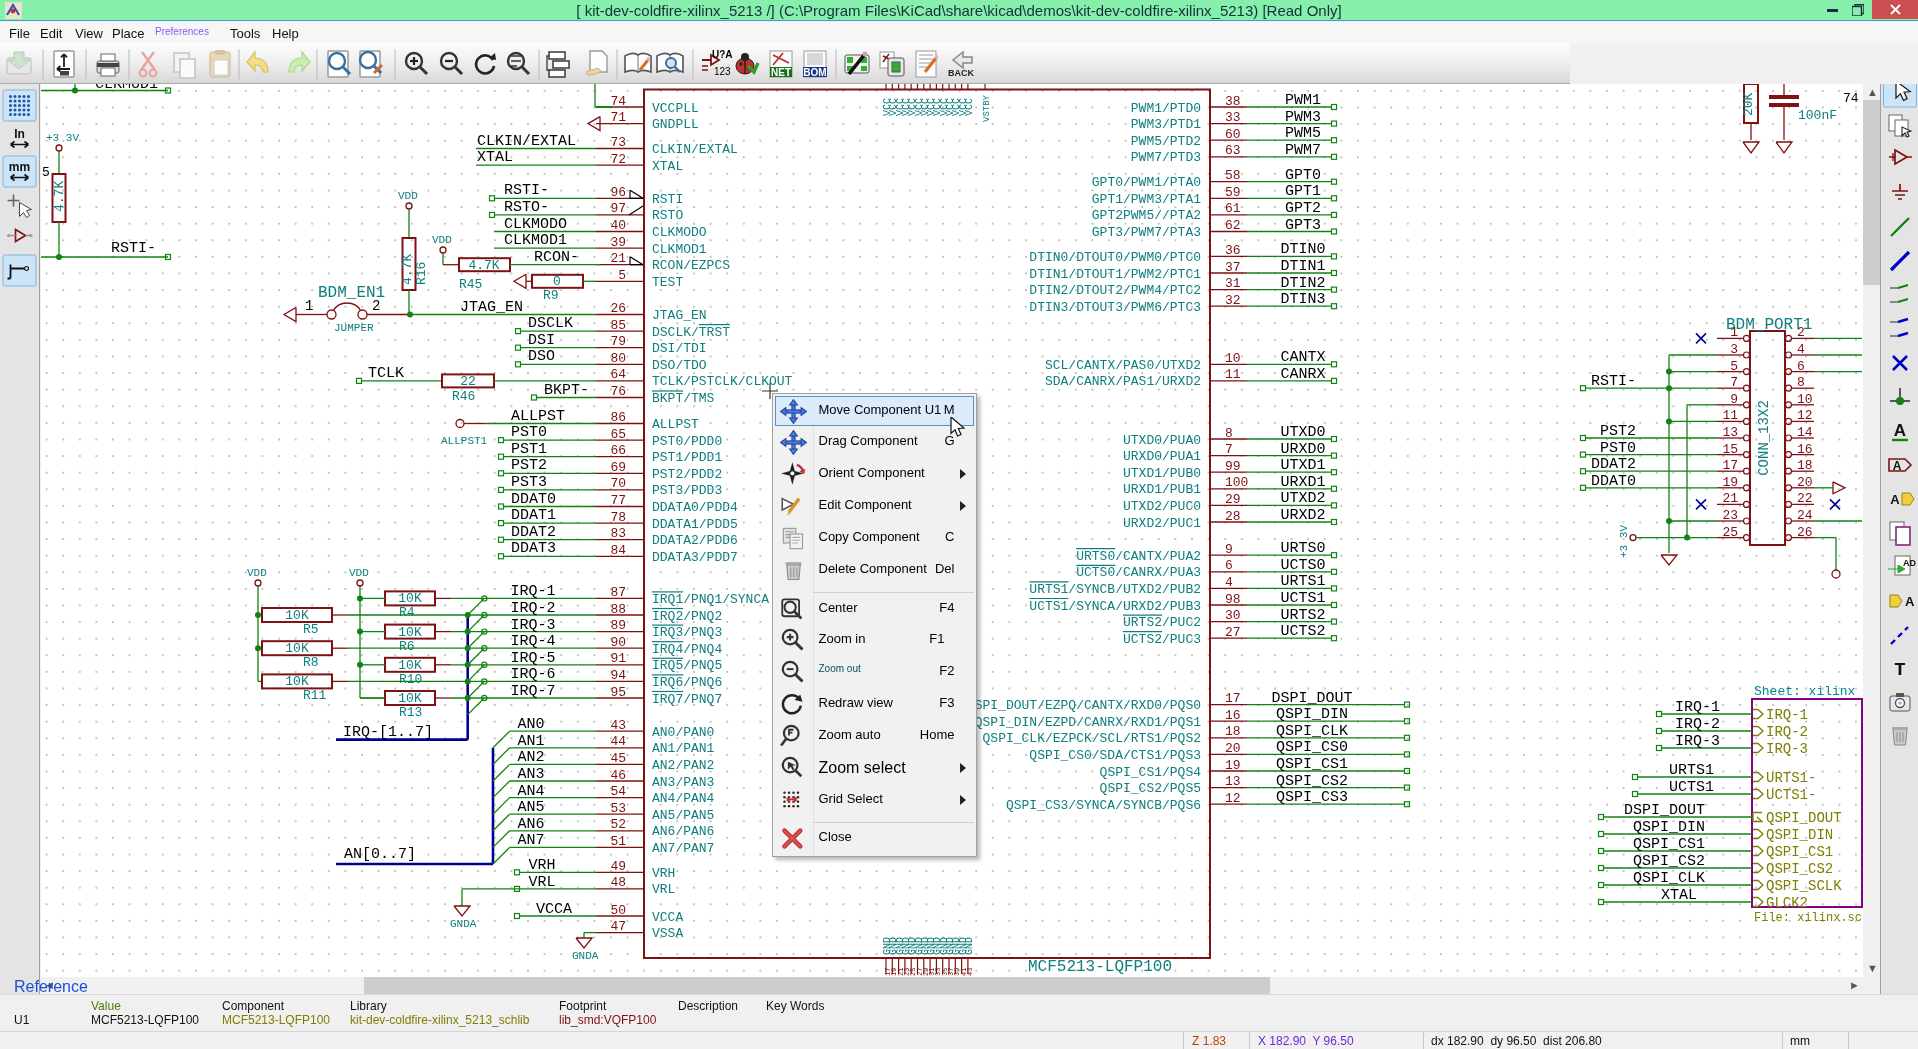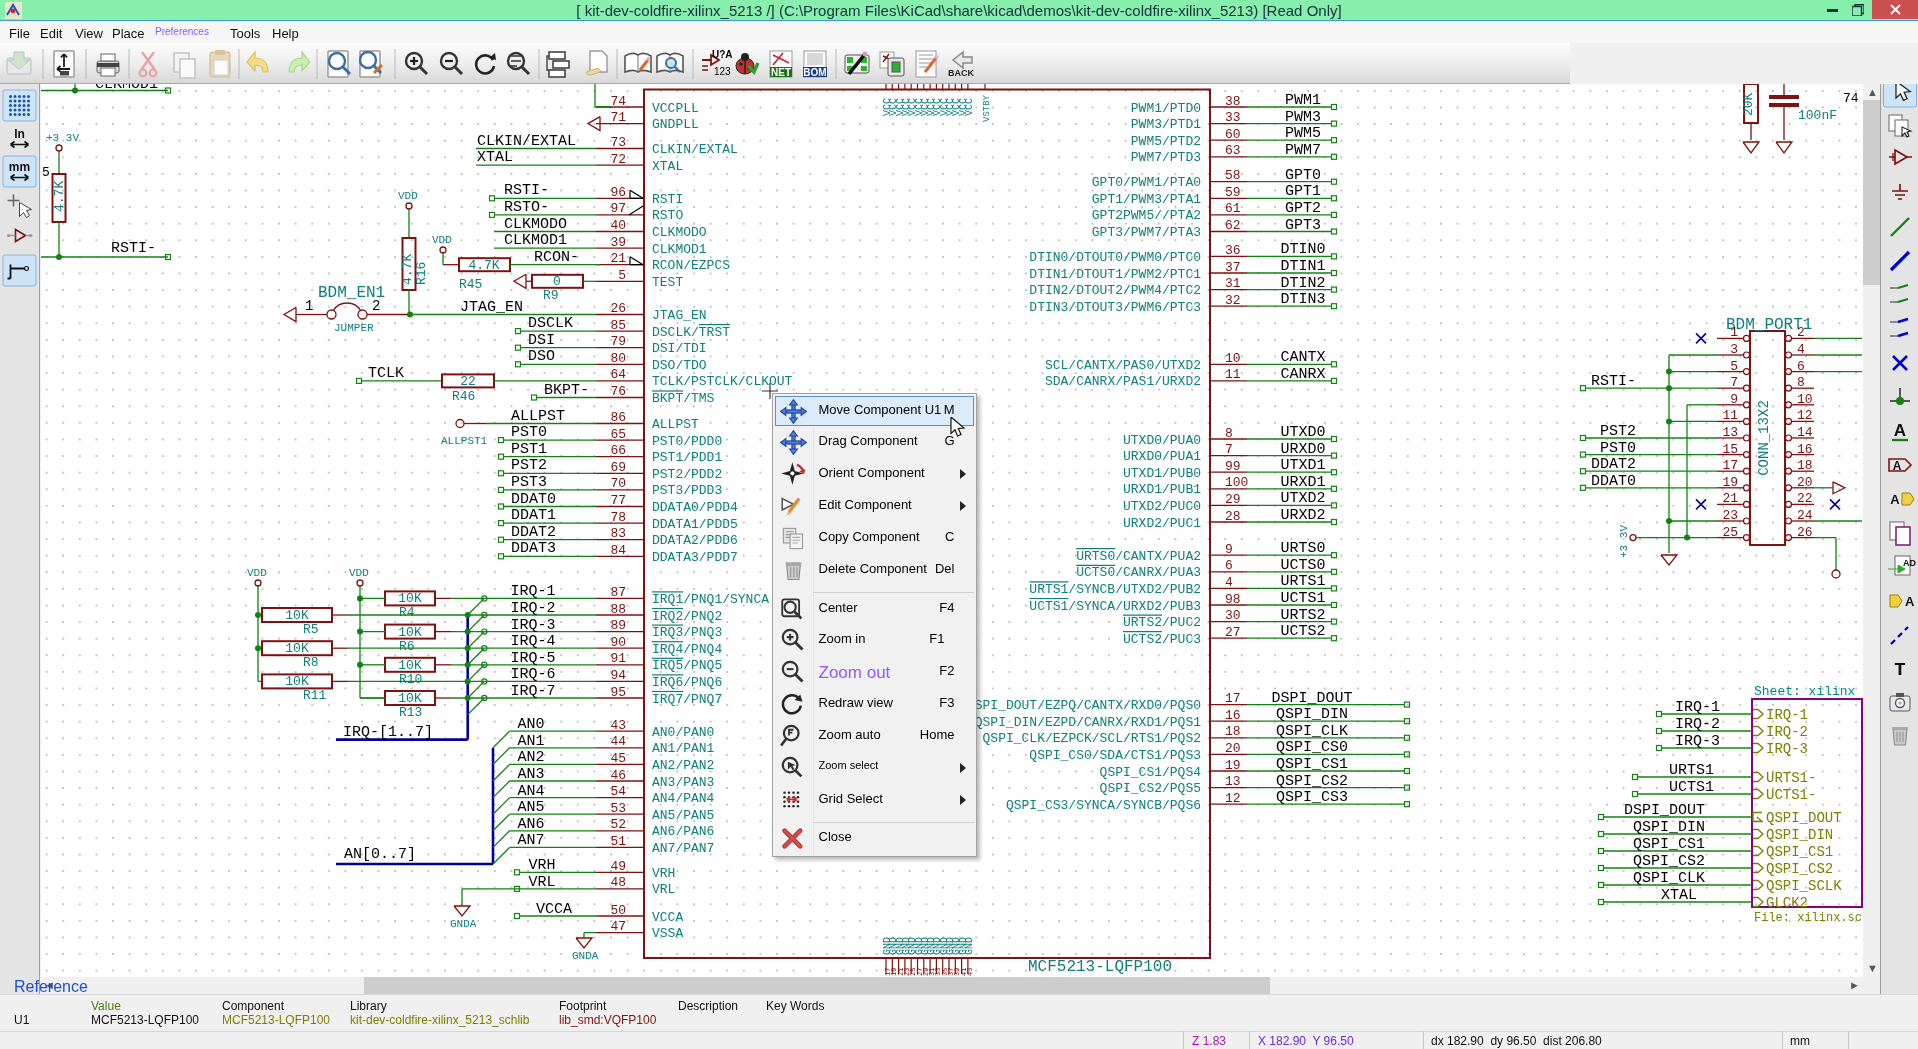--- a/index.html
+++ b/index.html
@@ -1239,21 +1239,21 @@
 <div style="position:absolute;left:350px;top:999px;font-size:12px;color:#111;white-space:pre">Library</div>
 <div style="position:absolute;left:559px;top:999px;font-size:12px;color:#111;white-space:pre">Footprint</div>
 <div style="position:absolute;left:678px;top:999px;font-size:12px;color:#111;white-space:pre">Description</div>
 <div style="position:absolute;left:766px;top:999px;font-size:12px;color:#111;white-space:pre">Key Words</div>
 <div style="position:absolute;left:14px;top:1013px;font-size:12px;color:#111;white-space:pre">U1</div>
 <div style="position:absolute;left:91px;top:1013px;font-size:12px;color:#111;white-space:pre">MCF5213-LQFP100</div>
 <div style="position:absolute;left:222px;top:1013px;font-size:12px;color:#7e7e00;white-space:pre">MCF5213-LQFP100</div>
 <div style="position:absolute;left:350px;top:1013px;font-size:12px;color:#7e7e00;white-space:pre">kit-dev-coldfire-xilinx_5213_schlib</div>
 <div style="position:absolute;left:559px;top:1013px;font-size:12px;color:#7e1212;white-space:pre">lib_smd:VQFP100</div>
 <div id="bbar"></div>
-<div style="position:absolute;left:1192px;top:1034px;font-size:12px;color:#a21caf;white-space:pre">Z 1.83</div>
+<div style="position:absolute;left:1192px;top:1034px;font-size:12px;color:#c2410c;white-space:pre">Z 1.83</div>
 <div style="position:absolute;left:1258px;top:1034px;font-size:12px;color:#6d28d9;white-space:pre">X 182.90  Y 96.50</div>
 <div style="position:absolute;left:1431px;top:1034px;font-size:12px;color:#111;white-space:pre">dx 182.90  dy 96.50  dist 206.80</div>
 <div style="position:absolute;left:1790px;top:1034px;font-size:12px;color:#111;white-space:pre">mm</div>
 <div style="position:absolute;left:1183px;top:1031px;width:1px;height:18px;background:#c9c9c9"></div>
 <div style="position:absolute;left:1249px;top:1031px;width:1px;height:18px;background:#c9c9c9"></div>
 <div style="position:absolute;left:1423px;top:1031px;width:1px;height:18px;background:#c9c9c9"></div>
 <div style="position:absolute;left:1782px;top:1031px;width:1px;height:18px;background:#c9c9c9"></div>
 <div style="position:absolute;left:1848px;top:1031px;width:1px;height:18px;background:#c9c9c9"></div>
 <div id="ctxmenu">
     <div style="position:absolute;left:40px;top:0;bottom:0;width:1px;background:#e2e2e2"></div>
@@ -1325,41 +1325,41 @@
       <line x1="13.5" y1="12.5" x2="20" y2="19" stroke="#333" stroke-width="2.6"></line>
       <path d="M 6 8 h6 M 9 5 v6" stroke="#333" stroke-width="1.8"></path>
     </svg>
     <div style="position:absolute;left:46px;top:237.9px;font-size:13px;color:#000;white-space:nowrap">Zoom in</div>
     <div style="position:absolute;right:31px;top:237.9px;font-size:13px;color:#000">F1</div>
     <svg style="position:absolute;left:7px;top:266.8px" width="27" height="25" viewBox="0 0 24 22">
       <circle cx="9" cy="8" r="6.5" fill="none" stroke="#333" stroke-width="2"></circle>
       <line x1="13.5" y1="12.5" x2="20" y2="19" stroke="#333" stroke-width="2.6"></line>
       <path d="M 6 8 h6" stroke="#333" stroke-width="1.8"></path>
     </svg>
-    <div style="position:absolute;left:46px;top:269.8px;font-size:17px;color:#8b5cf6;white-space:nowrap">Zoom out</div>
+    <div style="position:absolute;left:46px;top:269.8px;font-size:10px;color:#0c4a6e;white-space:nowrap">Zoom out</div>
     <div style="position:absolute;right:21px;top:269.8px;font-size:13px;color:#000">F2</div>
     <svg style="position:absolute;left:7px;top:298.7px" width="27" height="25" viewBox="0 0 24 22">
       <path d="M 17 6 A 8 8 0 1 0 18.5 12" fill="none" stroke="#222" stroke-width="2.2"></path>
       <path d="M 13 7 l 7 1.5 -2 -6.5 z" fill="#222"></path>
     </svg>
     <div style="position:absolute;left:46px;top:301.7px;font-size:13px;color:#000;white-space:nowrap">Redraw view</div>
     <div style="position:absolute;right:21px;top:301.7px;font-size:13px;color:#000">F3</div>
     <svg style="position:absolute;left:7px;top:330.6px" width="27" height="25" viewBox="0 0 24 22">
       <circle cx="10" cy="8" r="6.5" fill="none" stroke="#333" stroke-width="2"></circle>
       <line x1="5.5" y1="13" x2="1" y2="19" stroke="#333" stroke-width="2.4"></line>
       <path d="M 8 10 v-5 l4 0 m-4 2.5 h3" stroke="#333" stroke-width="1.6" fill="none"></path>
     </svg>
     <div style="position:absolute;left:46px;top:333.6px;font-size:13px;color:#000;white-space:nowrap">Zoom auto</div>
     <div style="position:absolute;right:21px;top:333.6px;font-size:13px;color:#000">Home</div>
     <svg style="position:absolute;left:7px;top:362.5px" width="27" height="25" viewBox="0 0 24 22">
       <circle cx="9" cy="8" r="6.5" fill="none" stroke="#333" stroke-width="2"></circle>
       <line x1="13.5" y1="12.5" x2="19" y2="18" stroke="#333" stroke-width="2.4"></line>
       <path d="M 7 5 l 0 7 2.5 -2.5 1.7 3 1.6 -1 -1.7 -3 3 -0.5 z" fill="#333"></path>
     </svg>
-    <div style="position:absolute;left:46px;top:365.5px;font-size:11px;color:#000;white-space:nowrap">Zoom select</div>
+    <div style="position:absolute;left:46px;top:365.5px;font-size:16px;color:#000;white-space:nowrap">Zoom select</div>
     <div style="position:absolute;right:10px;top:369.5px;width:0;height:0;border-left:6px solid #222;border-top:5px solid transparent;border-bottom:5px solid transparent"></div>
     <svg style="position:absolute;left:7px;top:394.4px" width="27" height="25" viewBox="0 0 24 22">
       <g fill="#222">
         <circle cx="4" cy="4" r="1.1"></circle>
         <circle cx="8" cy="4" r="1.1"></circle>
         <circle cx="12" cy="4" r="1.1"></circle>
         <circle cx="16" cy="4" r="1.1"></circle>
         <circle cx="4" cy="8" r="1.1"></circle>
         <circle cx="8" cy="8" r="1.1"></circle>
         <circle cx="12" cy="8" r="1.1"></circle>

